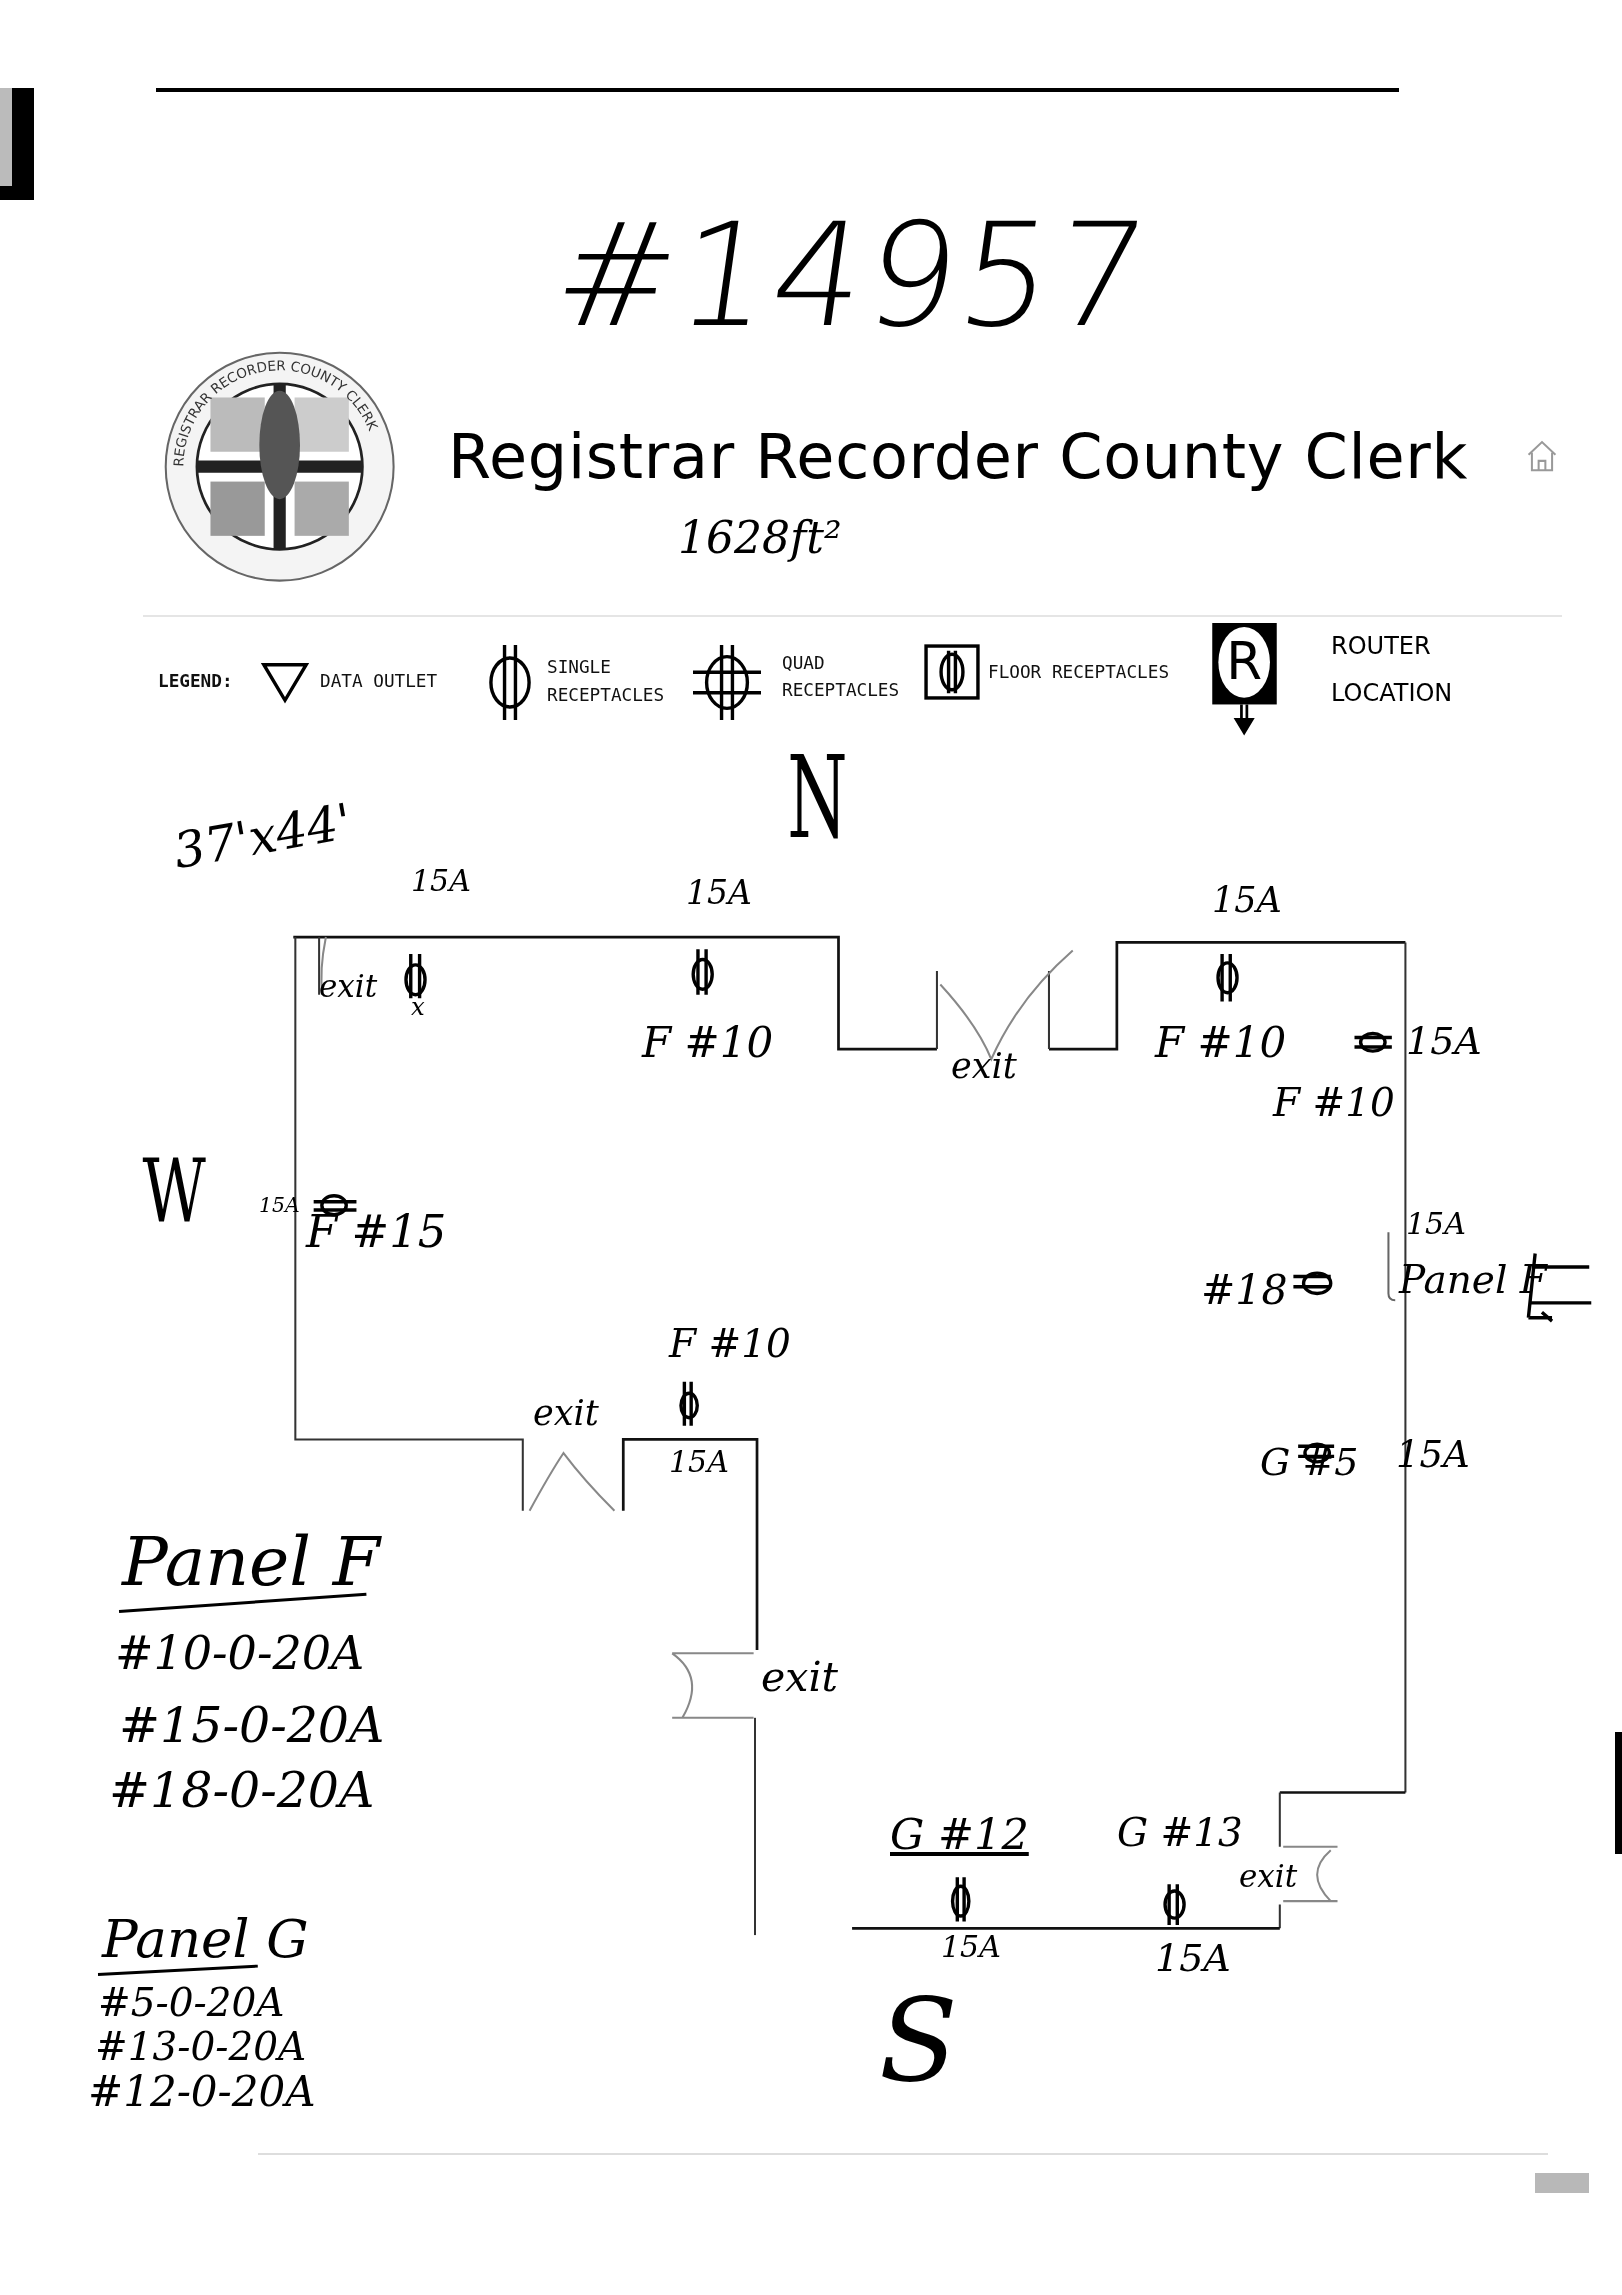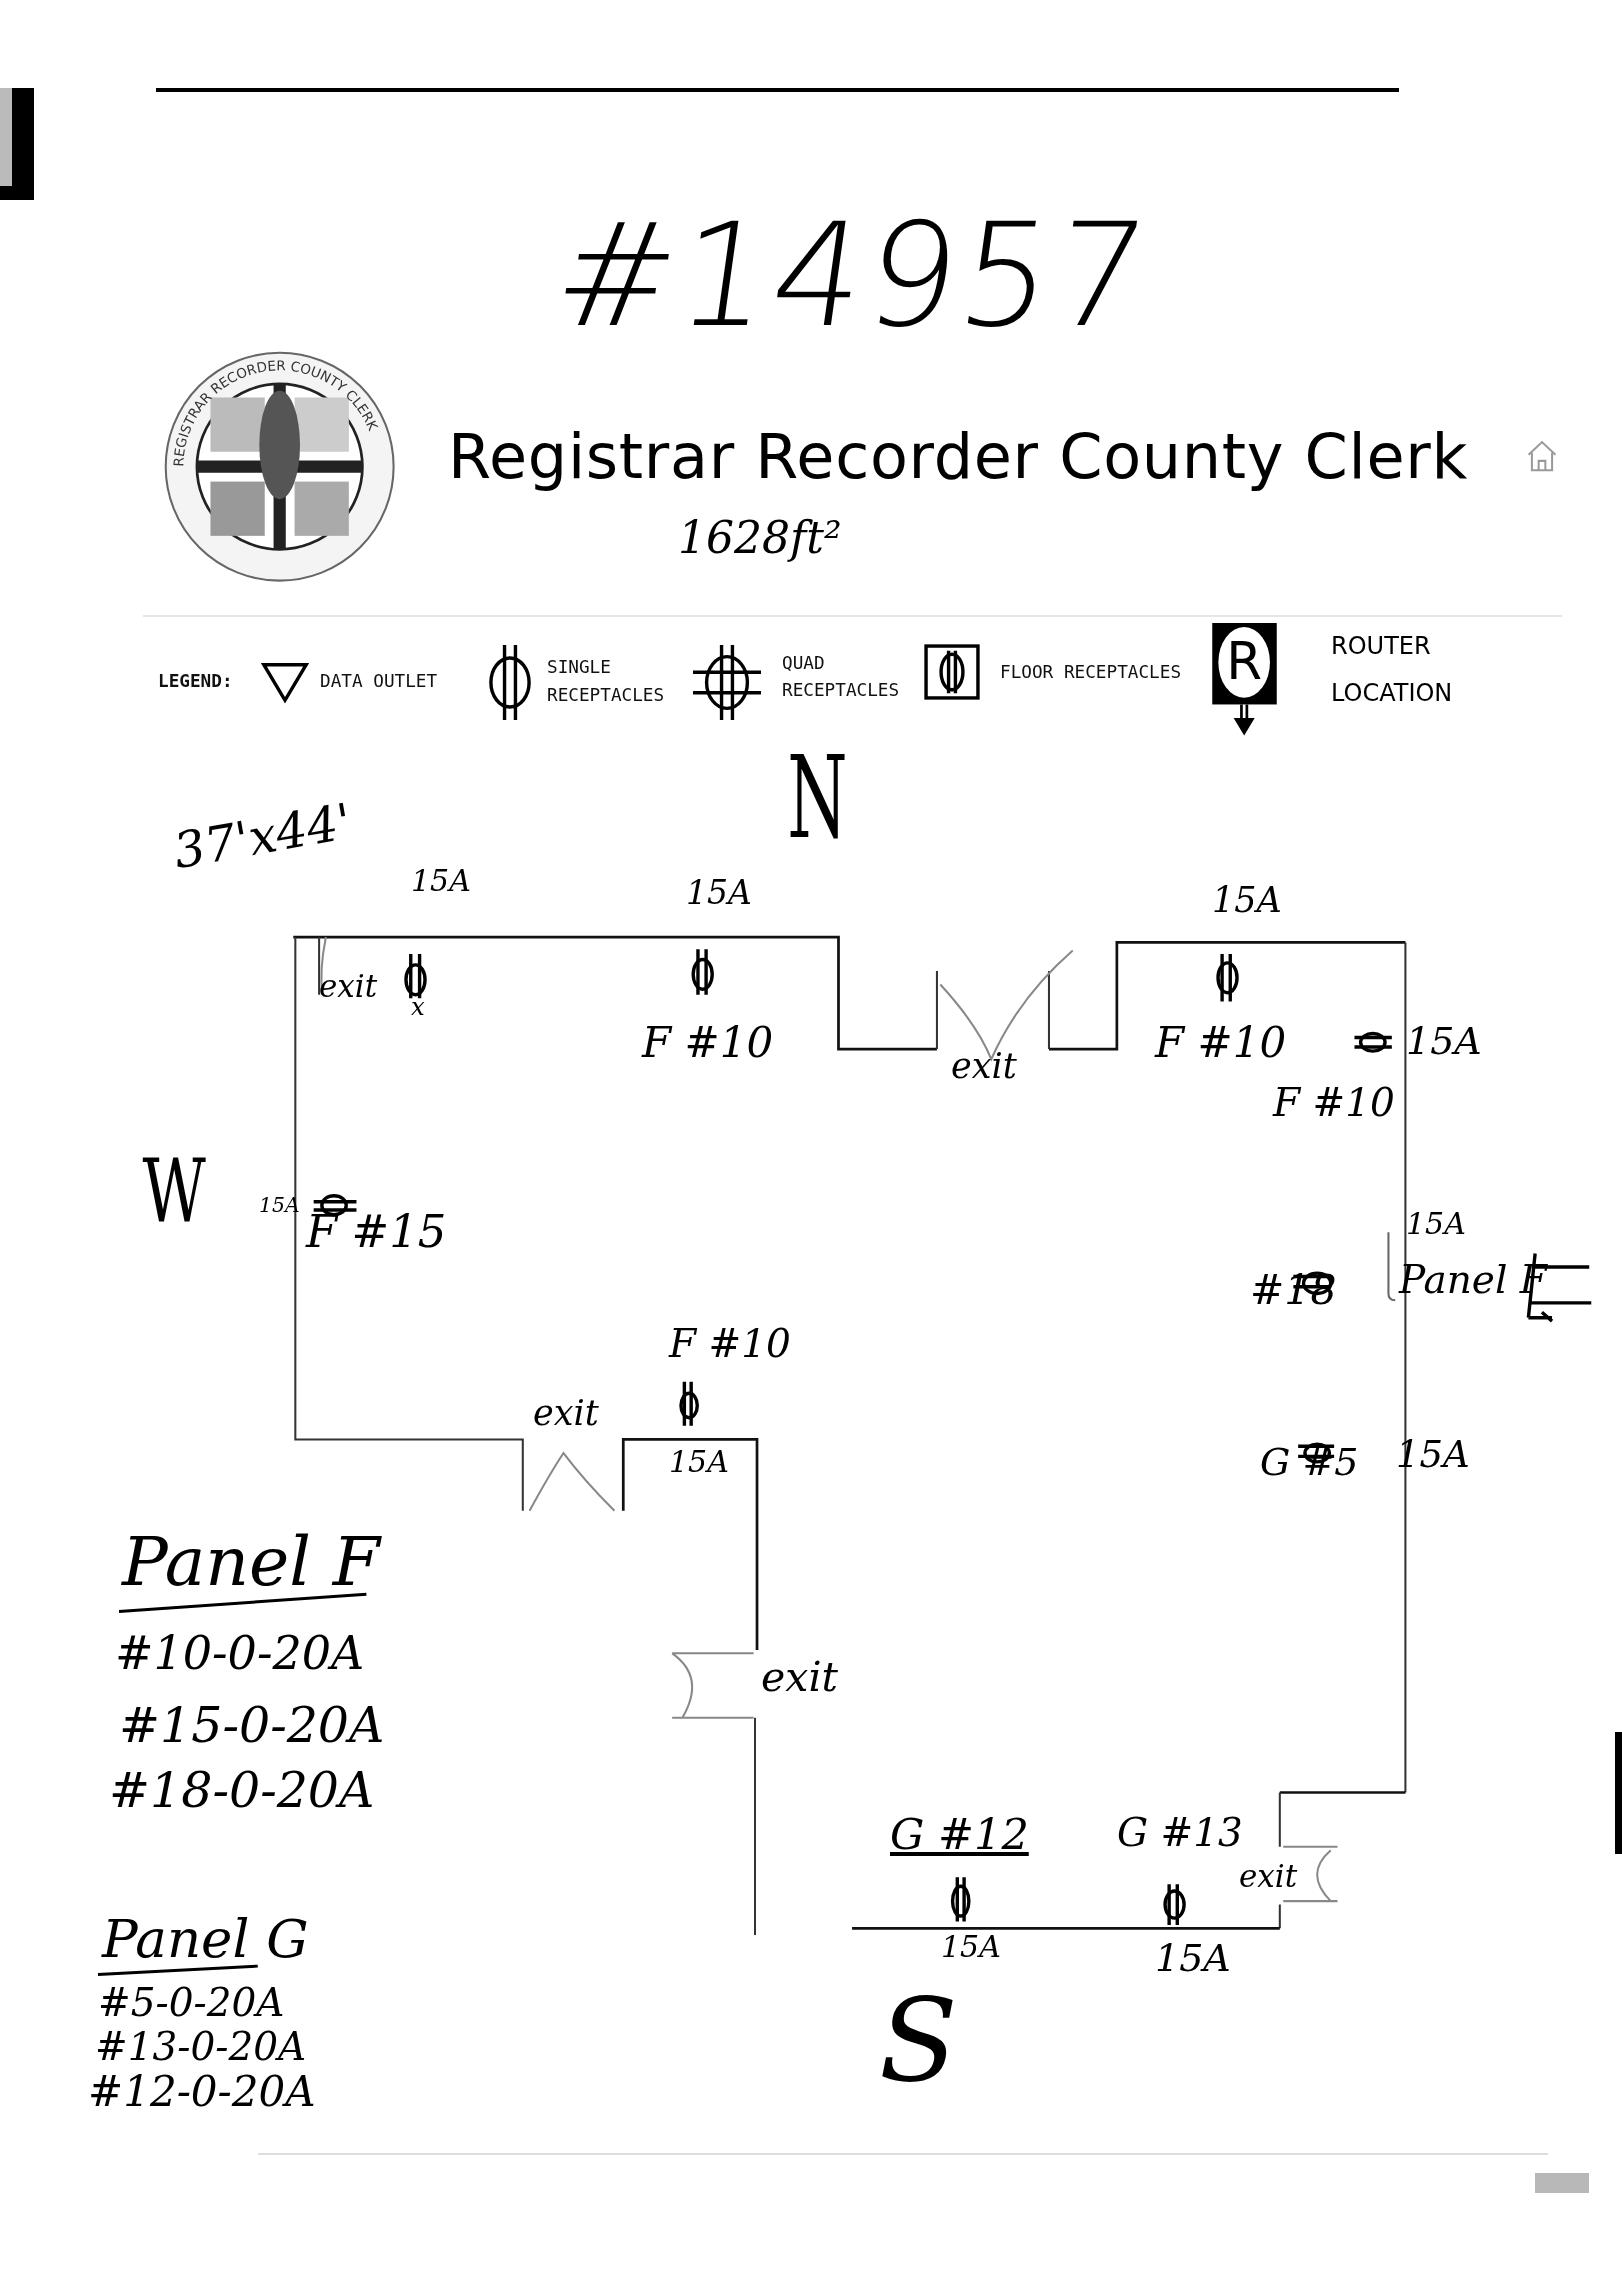--- a/index.html
+++ b/index.html
@@ -80,21 +80,21 @@
 <div class="abs legend-txt" style="left:782px;top:653px;">QUAD</div>
 <div class="abs legend-txt" style="left:782px;top:680px;">RECEPTACLES</div>
 
 <div class="abs" style="left:924px;top:644px;width:56px;height:56px;">
   <svg width="56" height="56" viewBox="0 0 82 82">
       <rect x="3" y="3" width="76" height="76" class="sym"></rect>
       <ellipse cx="41" cy="41" rx="16" ry="26" class="sym" stroke-width="4"></ellipse>
       <path d="M36 10 V72 M46 10 V72" class="sym" stroke-width="3"></path>
     </svg>
 </div>
-<div class="abs legend-txt" style="left:988px;top:662px;margin-left:12px;">FLOOR RECEPTACLES</div>
+<div class="abs legend-txt" style="left:988px;top:662px;">FLOOR RECEPTACLES</div>
 
 <div class="abs" style="left:1212px;top:623px;width:65px;height:112px;">
   <svg width="65" height="112" viewBox="0 0 95 165">
       <rect x="0" y="0" width="95" height="120" fill="#000"></rect>
       <ellipse cx="47" cy="58" rx="38" ry="52" fill="#fff"></ellipse>
       <text x="47" y="83" text-anchor="middle" font-size="76" font-family="DejaVu Sans, sans-serif" fill="#000">R</text>
       <path d="M43 120 V142 M51 120 V142 M35 142 H59 L47 162 Z" stroke="#000" stroke-width="4" fill="#000"></path>
     </svg>
 </div>
 <div class="abs router-txt" style="left:1331px;top:632px;">ROUTER</div>
@@ -191,21 +191,21 @@
 <div class="abs hand" style="left:1396px;top:1436px;font-size:37px;">15A</div>
 <div class="abs hand" style="left:259px;top:1195px;font-size:20.4px;">15A</div>
 <div class="abs hand" style="left:669px;top:1447px;font-size:30px;">15A</div>
 <div class="abs hand" style="left:941px;top:1932px;font-size:30px;">15A</div>
 <div class="abs hand" style="left:1155px;top:1939px;font-size:38px;">15A</div>
 
 <div class="abs hand" style="left:642px;top:1022px;font-size:42px;">F #10</div>
 <div class="abs hand" style="left:1155px;top:1022px;font-size:42px;">F #10</div>
 <div class="abs hand" style="left:1273px;top:1083px;font-size:39px;">F #10</div>
 <div class="abs hand" style="left:306px;top:1209px;font-size:45px;">F #15</div>
-<div class="abs hand" style="left:1250px;top:1270px;font-size:41px;">#18</div>
+<div class="abs hand" style="left:1201px;top:1270px;font-size:41px;">#18</div>
 <div class="abs hand" style="left:1260px;top:1443px;font-size:38px;">G #5</div>
 <div class="abs hand" style="left:669px;top:1324px;font-size:39px;">F #10</div>
 <div class="abs hand" style="left:890px;top:1813px;font-size:43px;text-decoration:underline;">G #12</div>
 <div class="abs hand" style="left:1117px;top:1813px;font-size:39px;">G #13</div>
 <div class="abs hand" style="left:411px;top:995px;font-size:24.4px;">x</div>
 
 <div class="abs hand" style="left:319px;top:971px;font-size:31px;">exit</div>
 <div class="abs hand" style="left:951px;top:1049px;font-size:35px;">exit</div>
 <div class="abs hand" style="left:533px;top:1396px;font-size:35px;">exit</div>
 <div class="abs hand" style="left:761px;top:1657px;font-size:41px;">exit</div>

